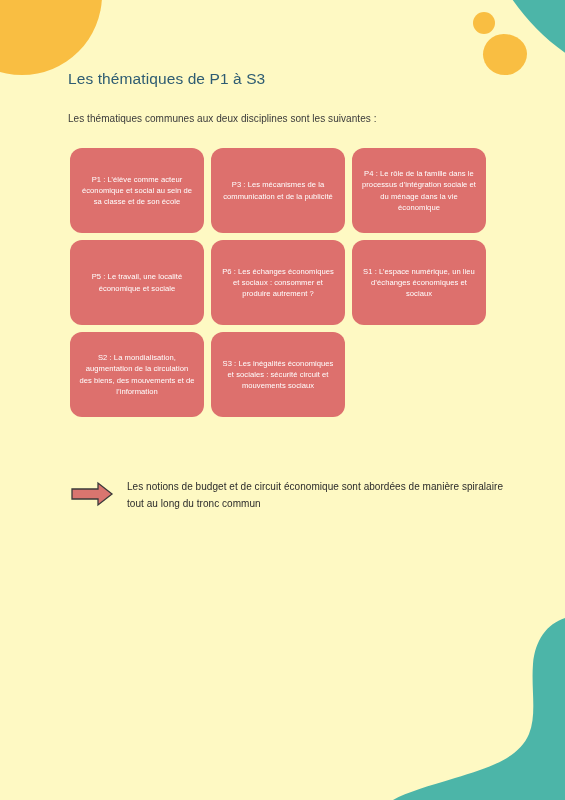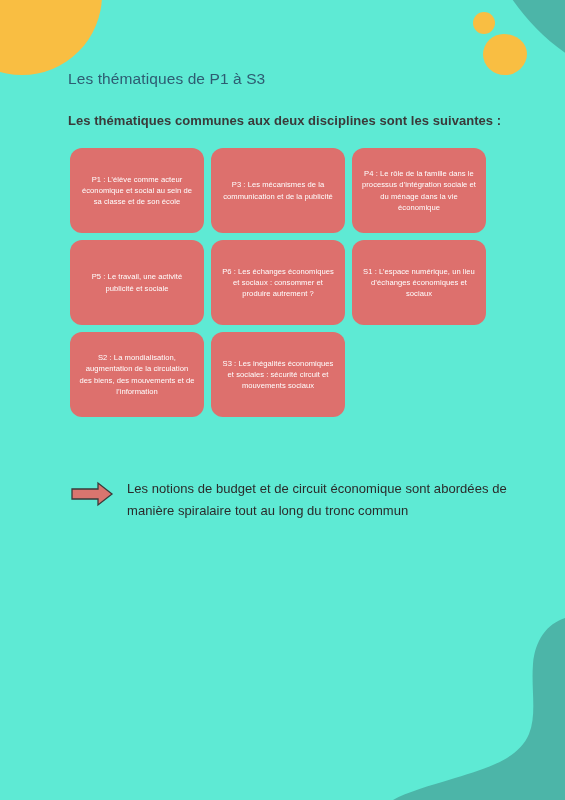--- a/index.html
+++ b/index.html
@@ -7,21 +7,21 @@
     padding: 0;
     background: #ffffff;
   }
   body {
     font-family: "Liberation Sans", sans-serif;
   }
   #page {
     position: relative;
     width: 565px;
     height: 800px;
-    background: #5eead4;
+    background: #fef9c3;
     overflow: hidden;
   }
 
   
   .deco {
     position: absolute;
     pointer-events: none;
   }
   #deco-top-left {
     left: -58px;
@@ -71,25 +71,24 @@
     font-weight: normal;
     color: #2E5C72;
     letter-spacing: 0.1px;
     margin: 0;
     white-space: nowrap;
   }
   #intro-text {
     position: absolute;
     left: 68px;
     top: 113px;
-    font-size: 13px;
+    font-size: 10px;
     color: #3A3A3A;
     letter-spacing: 0.05px;
     white-space: nowrap;
-    font-weight: bold;
   }
 
   
   #theme-grid {
     position: absolute;
     left: 70px;
     top: 148px;
     width: 438px;
     display: grid;
     grid-template-columns: 134px 134px 134px;
@@ -126,21 +125,21 @@
   }
   #arrow-icon {
     flex: 0 0 auto;
     width: 44px;
     height: 26px;
     margin-top: 3px;
   }
   #arrow-icon svg { display: block; }
   #callout-text {
     margin-left: 13px;
-    font-size: 13px;
+    font-size: 10px;
     line-height: 1.72;
     color: #2B2B2B;
     letter-spacing: 0.05px;
   }
 </style>
 </head>
 <body>
 
 <div id="page">
 
@@ -169,21 +168,21 @@
     <div class="theme-card">
       <span class="theme-card-label">P1 : L’élève comme acteur économique et social au sein de sa classe et de son école</span>
     </div>
     <div class="theme-card">
       <span class="theme-card-label">P3 : Les mécanismes de la communication et de la publicité</span>
     </div>
     <div class="theme-card">
       <span class="theme-card-label">P4 : Le rôle de la famille dans le processus d’intégration sociale et du ménage dans la vie économique</span>
     </div>
     <div class="theme-card">
-      <span class="theme-card-label">P5 : Le travail, une activité publicité et sociale</span>
+      <span class="theme-card-label">P5 : Le travail, une localité économique et sociale</span>
     </div>
     <div class="theme-card">
       <span class="theme-card-label">P6 : Les échanges économiques et sociaux : consommer et produire autrement ?</span>
     </div>
     <div class="theme-card">
       <span class="theme-card-label">S1 : L’espace numérique, un lieu d’échanges économiques et sociaux</span>
     </div>
     <div class="theme-card">
       <span class="theme-card-label">S2 : La mondialisation, augmentation de la circulation des biens, des mouvements et de l’information</span>
     </div>

